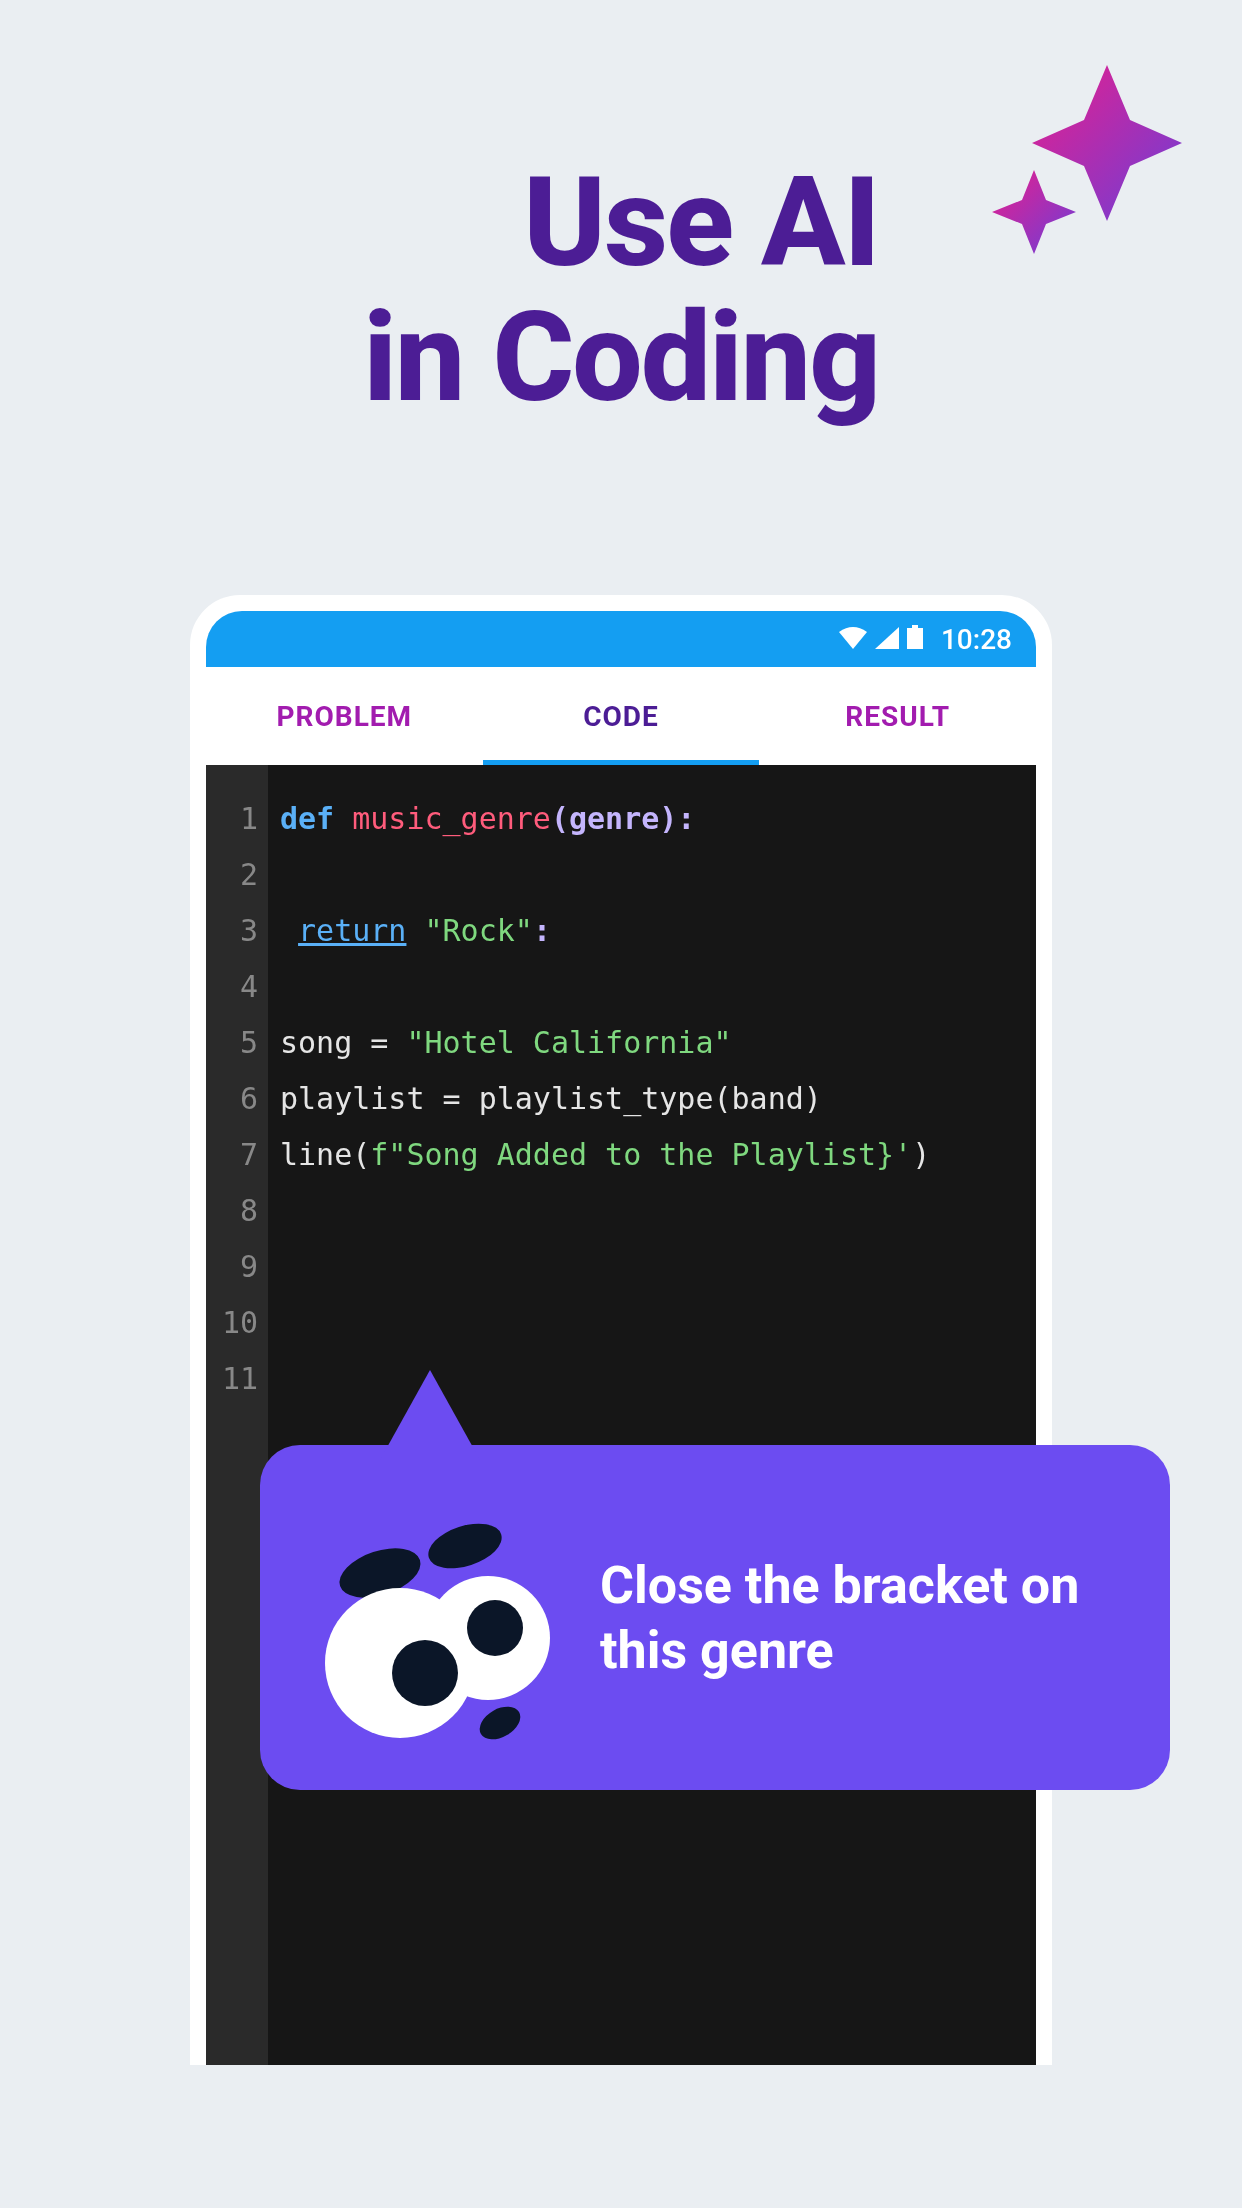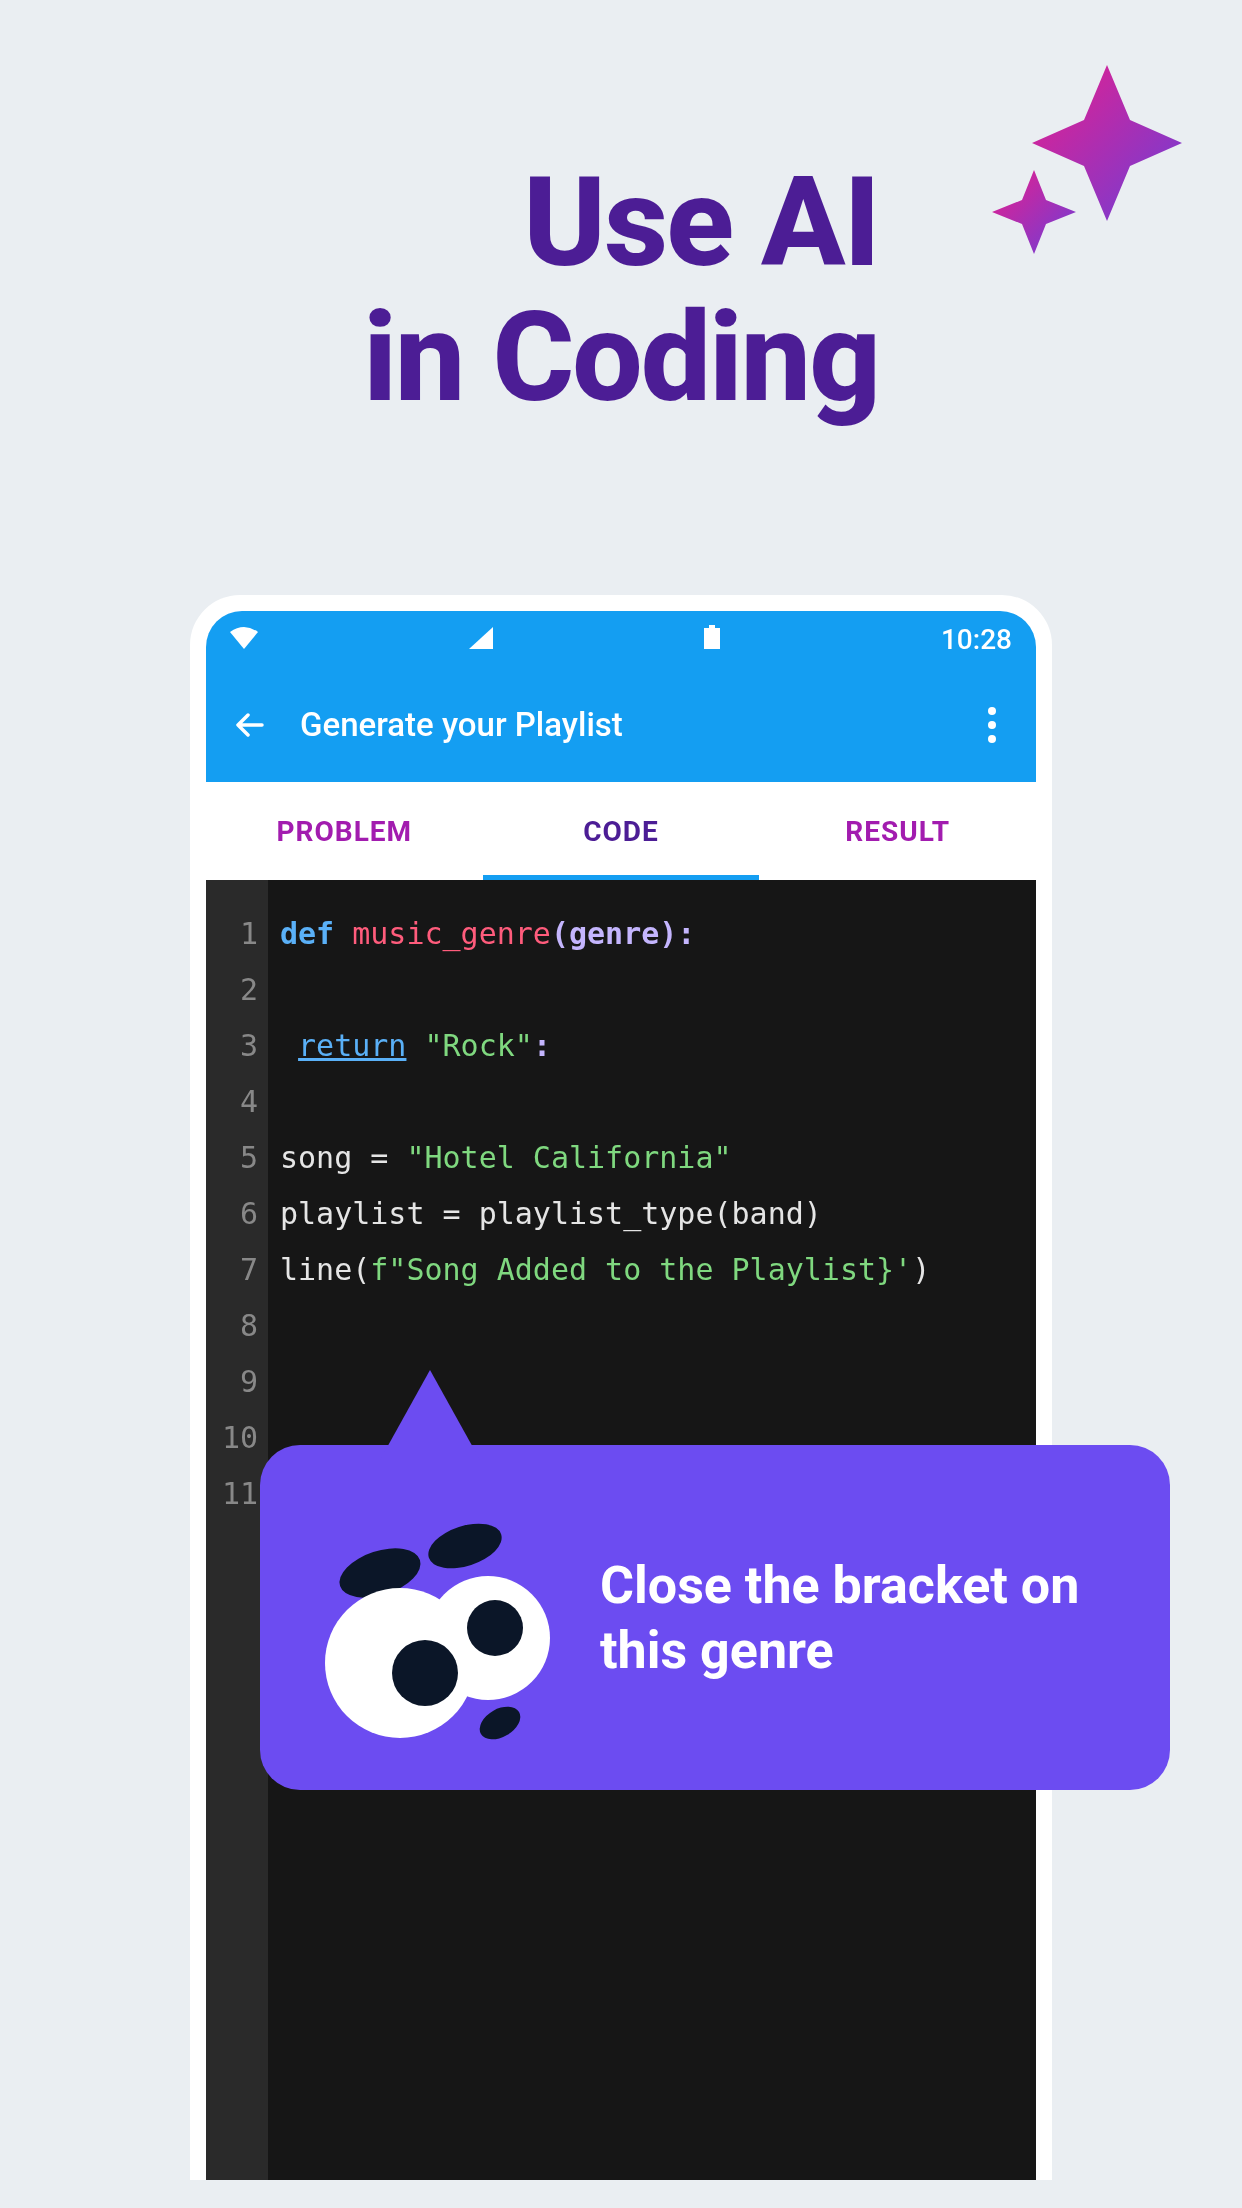--- a/index.html
+++ b/index.html
@@ -40,21 +40,21 @@
 }
 .phone-inner {
   margin: 16px 16px 0 16px;
   border-radius: 36px 36px 0 0;
   overflow: hidden;
 }
 .status-bar {
   height: 56px;
   background: #149ef2;
   display: flex;
-  justify-content: space-between;
+  justify-content: flex-end;
   align-items: center;
   padding: 8px 24px;
   gap: 8px;
   color: #fff;
   font-size: 28px;
   font-weight: 500;
 }
 .status-bar .time { margin-left: 10px; }
 .app-bar {
   height: 115px;
@@ -184,35 +184,20 @@
       </span>
       <span>
         <svg width="16" height="24" viewBox="0 0 16 24">
             <rect x="0" y="3" width="16" height="21" fill="#fff"></rect>
             <rect x="5" y="0" width="6" height="3" fill="#fff"></rect>
           </svg>
       </span>
       <span class="time">10:28</span>
     </div>
 
-    <div class="app-bar">
-      <span class="back-icon">
-        <svg width="36" height="36" viewBox="0 0 36 36">
-            <path d="M30 18 H6 M6 18 L16 8 M6 18 L16 28" stroke="#fff" stroke-width="3.5" fill="none" stroke-linecap="round" stroke-linejoin="round"></path>
-          </svg>
-      </span>
-      <div class="app-title">Generate your Playlist</div>
-      <span class="more-icon">
-        <svg width="8" height="36" viewBox="0 0 8 36">
-            <circle cx="4" cy="4" r="4" fill="#fff"></circle>
-            <circle cx="4" cy="18" r="4" fill="#fff"></circle>
-            <circle cx="4" cy="32" r="4" fill="#fff"></circle>
-          </svg>
-      </span>
-    </div>
 
     <div class="tabs">
       <div class="tab">
           <span>PROBLEM</span>
         </div>
       <div class="tab active">
           <span>CODE</span>
         </div>
       <div class="tab">
           <span>RESULT</span>

